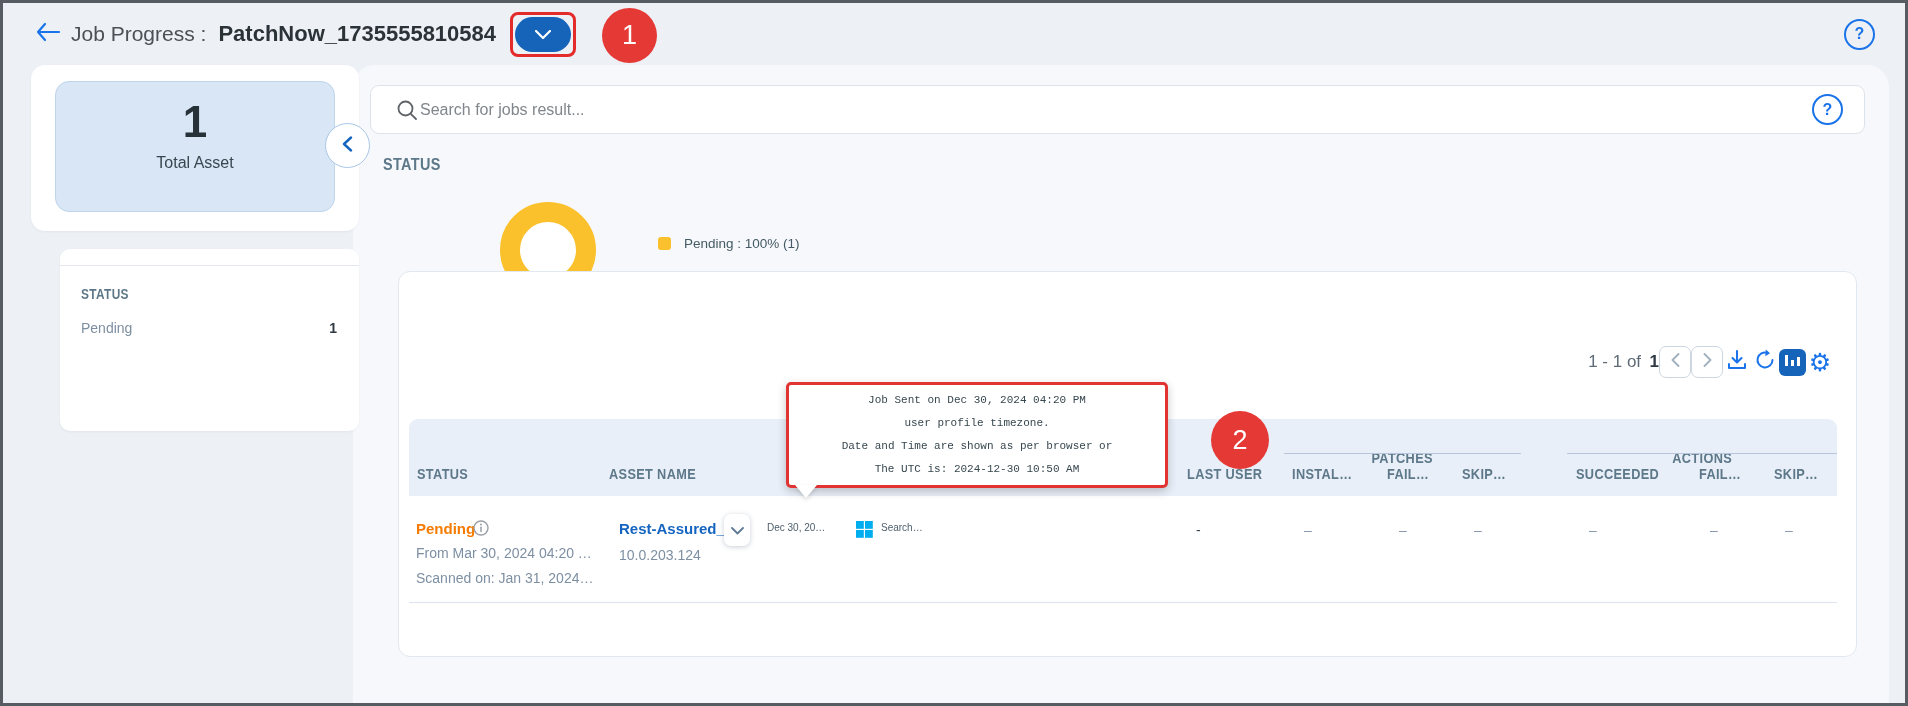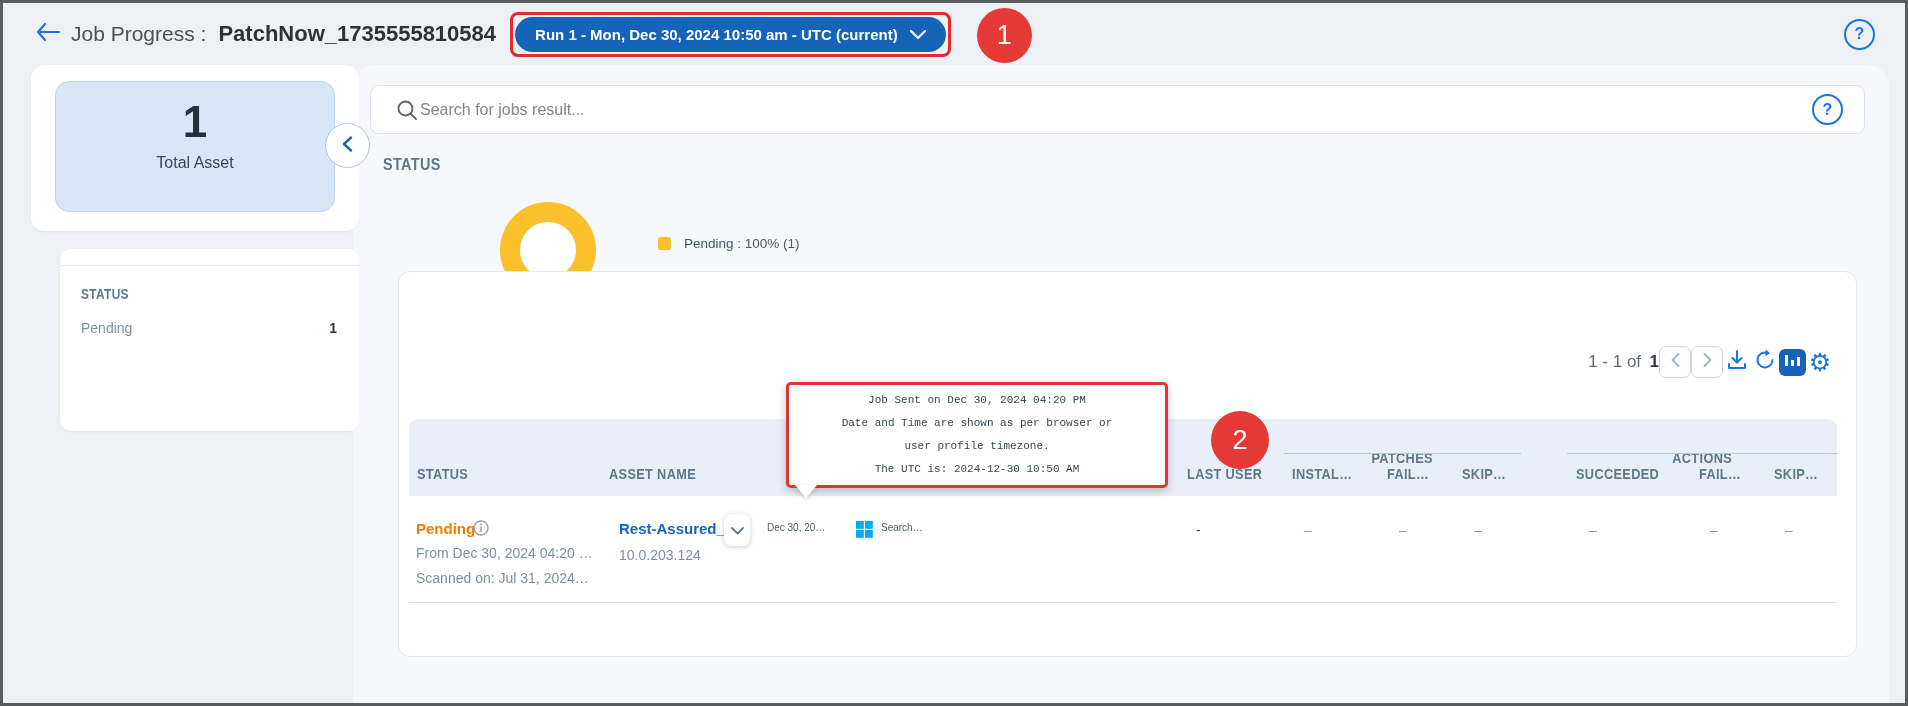--- a/index.html
+++ b/index.html
@@ -92,21 +92,20 @@
         <svg width="26" height="20" viewBox="0 0 26 20">
             <path d="M10 2 L3 10 L10 18 M3 10 H24" stroke="#1a73e8" stroke-width="2.2" fill="none" stroke-linecap="round" stroke-linejoin="round"></path>
           </svg>
       </span>
     </div>
     <span class="pg-title">Job Progress :</span>
     <span class="job-name">PatchNow_1735555810584</span>
 
     <div class="run-wrap">
       <div class="run-pill">
-        <span>Run 1 - Mon, Dec 30, 2024 10:50 am - UTC (current)</span>
         <span>
           <svg width="16" height="10" viewBox="0 0 16 10">
               <path d="M1 1 L8 8 L15 1" stroke="#fff" stroke-width="2.2" fill="none" stroke-linecap="round" stroke-linejoin="round"></path>
             </svg>
         </span>
       </div>
     </div>
 
     <div class="badge badge-1">1</div>
 
@@ -231,22 +230,22 @@
 
     <div class="trow">
       <span class="abs pending-tx" style="left:7px;top:24px;">Pending</span>
       <span class="abs" style="left:64px;top:24px;">
         <svg width="16" height="16" viewBox="0 0 16 16">
             <circle cx="8" cy="8" r="7" stroke="#9aa0a6" stroke-width="1.4" fill="none"></circle>
             <circle cx="8" cy="4.6" r="1" fill="#9aa0a6"></circle>
             <line x1="8" y1="7.2" x2="8" y2="11.5" stroke="#9aa0a6" stroke-width="1.5" stroke-linecap="round"></line>
           </svg>
       </span>
-      <span class="abs sub-tx" style="left:7px;top:49px;">From Dec 30, 2024 04:20 …</span>
-      <span class="abs sub-tx" style="left:7px;top:74px;">Scanned on: Jul 31, 2024…</span>
+      <span class="abs sub-tx" style="left:7px;top:49px;">From Mar 30, 2024 04:20 …</span>
+      <span class="abs sub-tx" style="left:7px;top:74px;">Scanned on: Jan 31, 2024…</span>
 
       <span class="abs asset-link" style="left:210px;top:24px;">Rest-Assured_…</span>
       <div class="expand-btn" style="left:315px;top:18px;">
         <span>
           <svg width="13" height="8" viewBox="0 0 13 8">
               <path d="M1 1 L6.5 6.5 L12 1" stroke="#5f7a94" stroke-width="1.8" fill="none" stroke-linecap="round" stroke-linejoin="round"></path>
             </svg>
         </span>
       </div>
       <span class="abs sub-tx" style="left:210px;top:51px;">10.0.203.124</span>
@@ -268,21 +267,21 @@
       <span class="abs dash" style="left:990px;top:26px;">–</span>
       <span class="abs dash" style="left:1065px;top:26px;">–</span>
       <span class="abs dash" style="left:1180px;top:26px;">–</span>
       <span class="abs dash" style="left:1301px;top:26px;">–</span>
       <span class="abs dash" style="left:1376px;top:26px;">–</span>
     </div>
   </div>
 
   <div class="tooltip">
     <div class="tt-line">Job Sent on Dec 30, 2024 04:20 PM</div>
+    <div class="tt-line">user profile timezone.</div>
     <div class="tt-line">Date and Time are shown as per browser or</div>
-    <div class="tt-line">user profile timezone.</div>
     <div class="tt-line">The UTC is: 2024-12-30 10:50 AM</div>
     <div class="tt-caret"></div>
   </div>
 
   <div class="badge badge-2">2</div>
 
 </div>
 
 </body></html>

